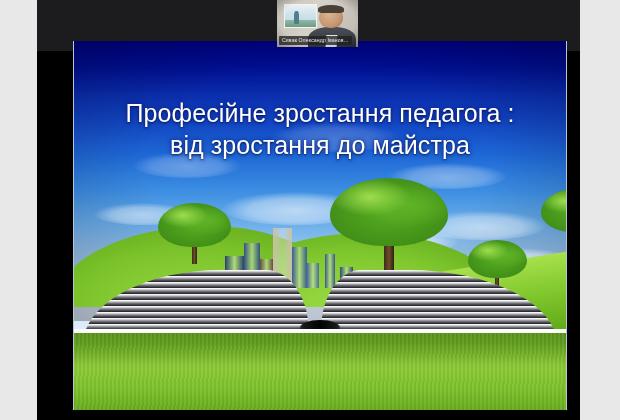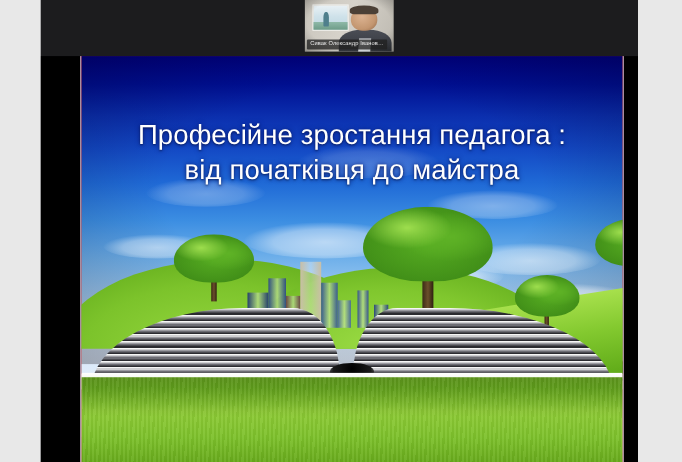--- a/index.html
+++ b/index.html
@@ -29,24 +29,24 @@
   #letterbox {
     position:absolute;
     left:0px; top:51px;
     width:543px; height:369px;
     background:#000000;
   }
 
   
   #slide {
     position:absolute;
-    left:36px; top:51px;
+    left:36px; top:41px;
     width:494px; height:369px;
     overflow:hidden;
-    background:#b91c1c;
+    background:#0369a1;
     border-left:1px solid #b9c4dd;
     border-right:1px solid #b9c4dd;
   }
 
   
   .sky {
     position:absolute; left:0; top:0; width:100%; height:78%;
     background:
       linear-gradient(to bottom,
         #00007e 0%,
@@ -360,21 +360,21 @@
         <div class="book-base"></div>
       </div>
 
       <div class="field-top"></div>
       <div class="field"></div>
       <div class="field-shadow"></div>
       <div class="field-tex"></div>
 
       <div id="title">
         <span class="l1">Професійне зростання педагога :</span>
-        <span class="l2">від початківця до майстра</span>
+        <span class="l2">від зростання до майстра</span>
       </div>
 
     </div>
 
     <div id="webcam">
       <div class="cam-wall"></div>
       <div class="cam-art"></div>
       <div class="cam-body"></div>
       <div class="cam-shirt"></div>
       <div class="cam-head"></div>

